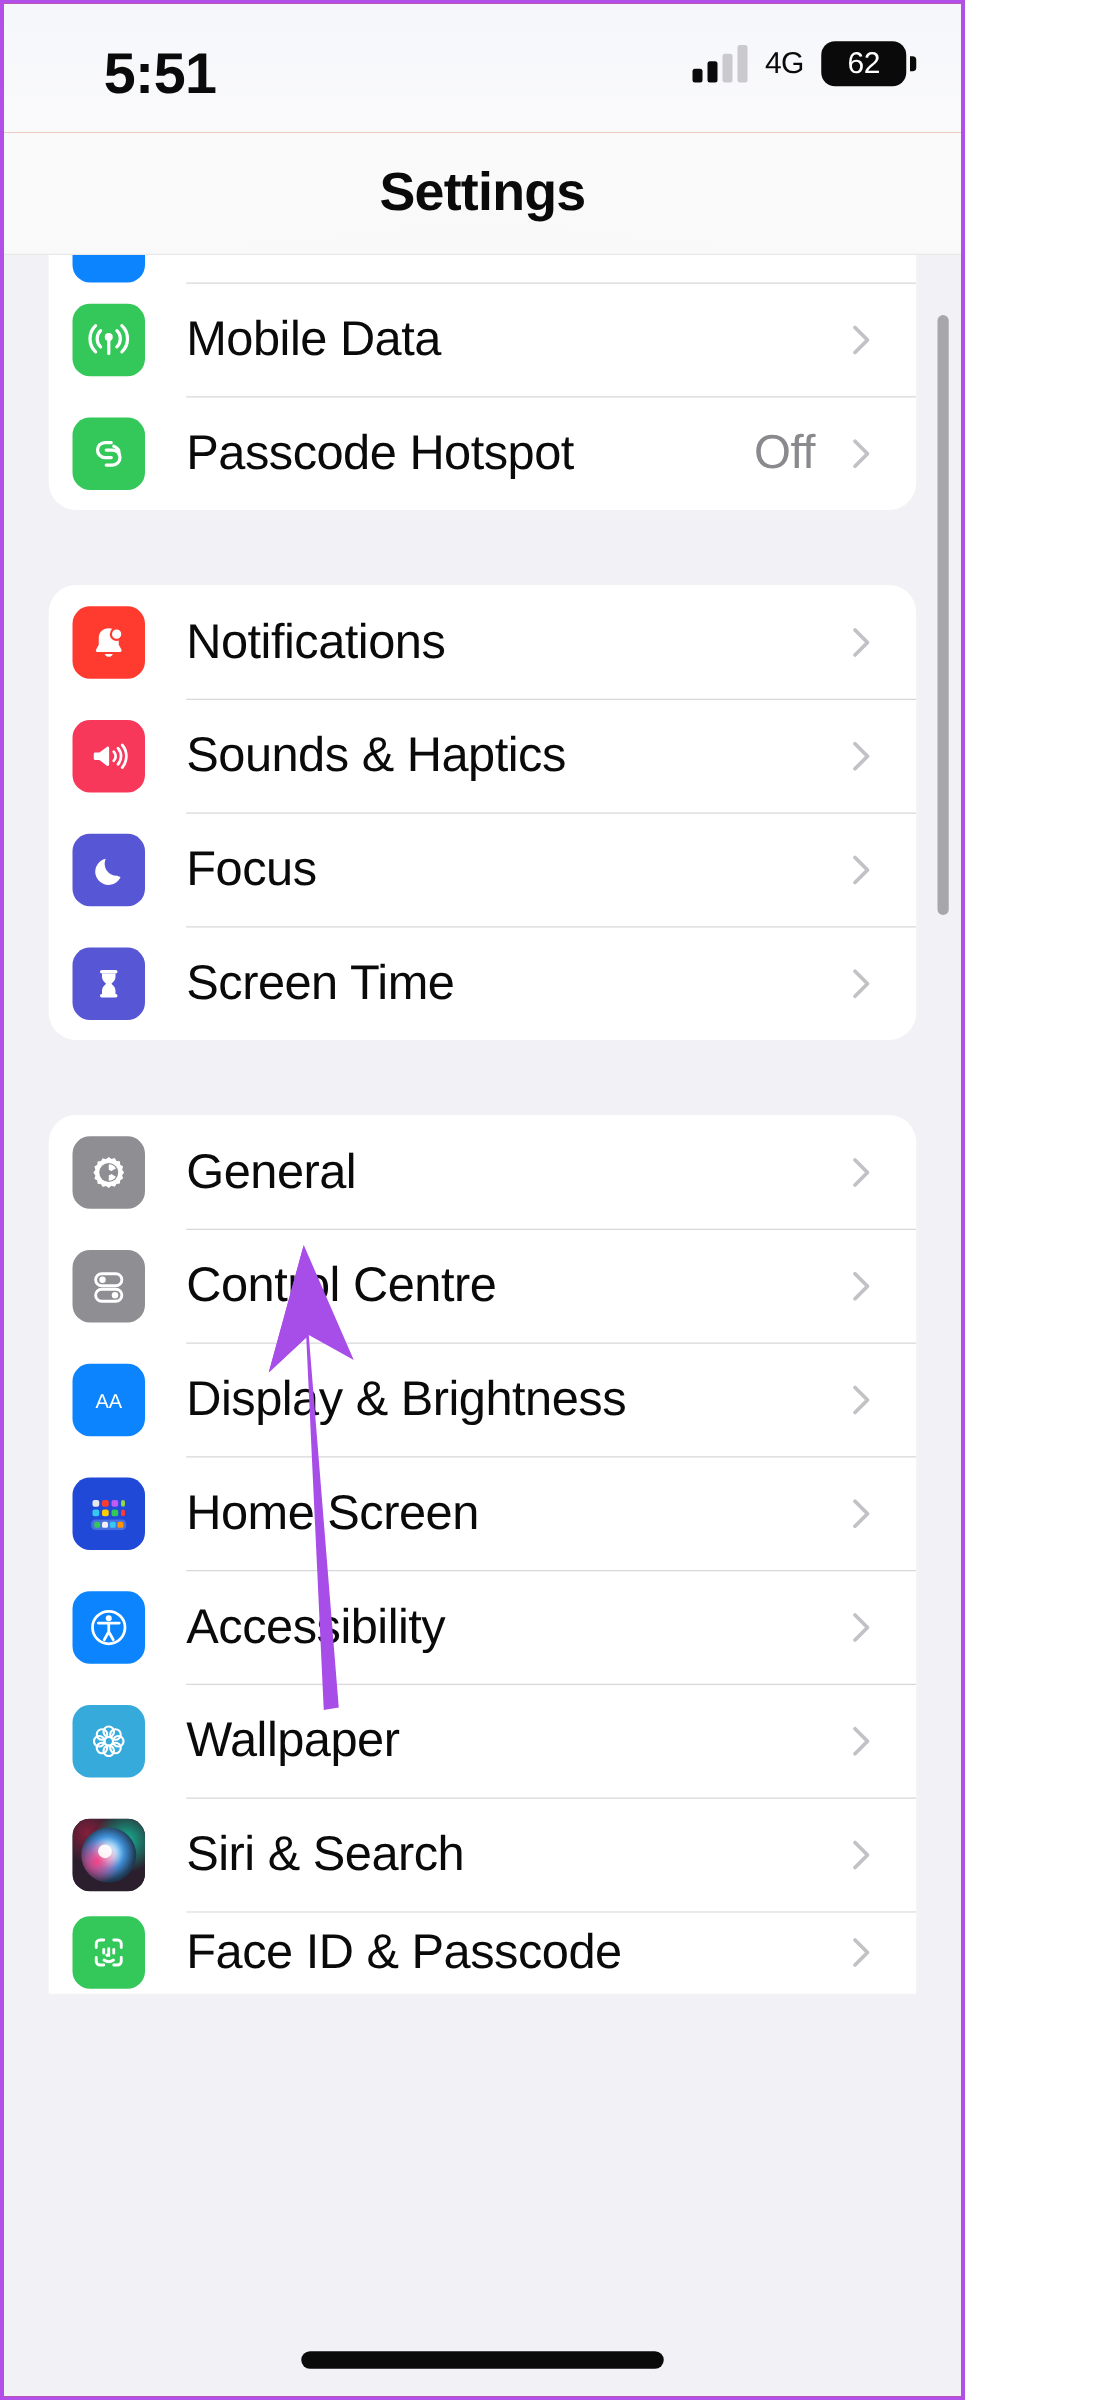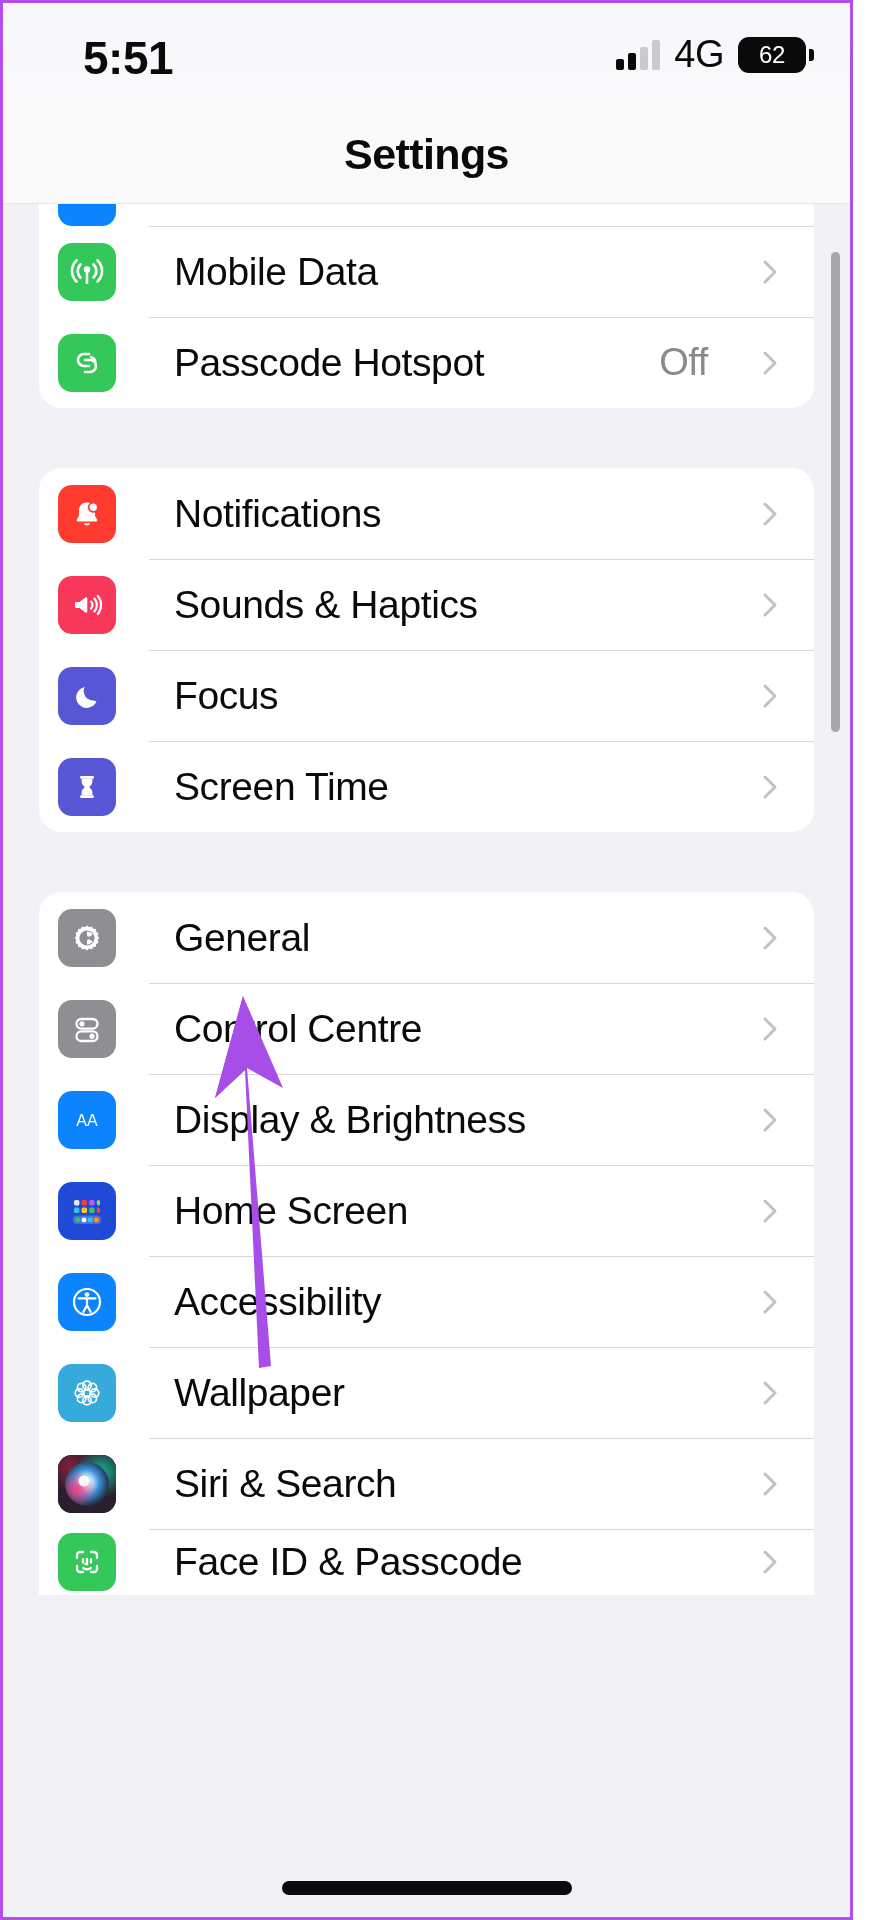--- a/index.html
+++ b/index.html
@@ -7,21 +7,21 @@
     width:889px; height:1920px;
     background:#ffffff;
     font-family:"Liberation Sans", sans-serif;
     -webkit-font-smoothing:antialiased;
     overflow:hidden;
   }
 
   
   #phone-frame{
     position:relative;
-    width:853px; height:1920px;
+    width:772px; height:1920px;
     border:3px solid #b14fe8;
     background:#c2410c;
     overflow:hidden;
   }
 
   
   #status-bar{
     position:relative;
     height:103px;
     background:linear-gradient(180deg,#f6f7fb 0%,#fafafb 100%);
@@ -37,21 +37,21 @@
     display:flex; align-items:center; gap:14px;
   }
   .sig-bars{ display:flex; align-items:flex-end; gap:4px; height:30px; }
   .sig-bars i{ display:block; width:8px; border-radius:2px; background:#c9c9ce; }
   .sig-bars i.on{ background:#0a0a0a; }
   .sig-bars i:nth-child(1){ height:11px; }
   .sig-bars i:nth-child(2){ height:17px; }
   .sig-bars i:nth-child(3){ height:23px; }
   .sig-bars i:nth-child(4){ height:30px; }
   #net-type{
-    font-size:38px; font-weight:500; color:#0a0a0a; letter-spacing:-0.5px;
+    font-size:24px; font-weight:500; color:#0a0a0a; letter-spacing:-0.5px;
   }
   #battery{
     position:relative; display:flex; align-items:center;
   }
   #battery-body{
     width:68px; height:36px; border-radius:11px;
     background:#0a0a0a;
     display:flex; align-items:center; justify-content:center;
   }
   #battery-level{
@@ -93,21 +93,20 @@
   .group.clipped-bottom{
     border-bottom-left-radius:0; border-bottom-right-radius:0;
   }
   .group-gap{ height:60px; }
 
   .row{
     position:relative;
     display:flex; align-items:center;
     height:91px;
     padding-left:19px;
-    gap:25px;
   }
   .row + .row::before{
     content:""; position:absolute; left:110px; right:0; top:0;
     height:1px; background:#d8d7db;
   }
 
   .icon{
     width:58px; height:58px; min-width:58px;
     border-radius:14px;
     display:flex; align-items:center; justify-content:center;

